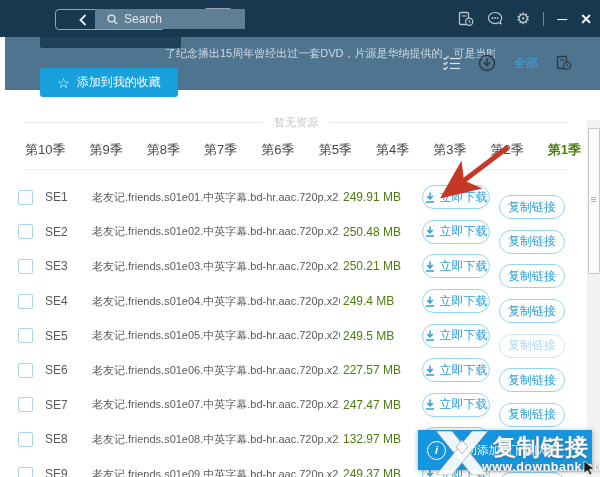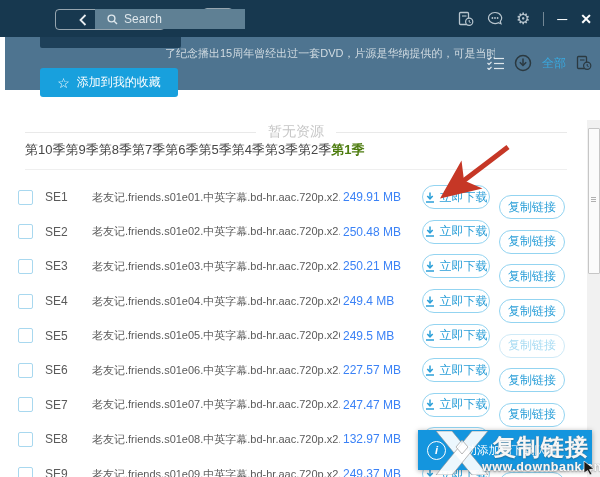--- a/index.html
+++ b/index.html
@@ -20,42 +20,42 @@
   .tb-icons{position:absolute;right:8px;top:0;height:37px;display:flex;align-items:center;gap:13px;}
   .tb-ic{background:none;border:none;padding:0;cursor:pointer;display:flex;align-items:center;justify-content:center;color:#b9c6cf;}
   .tb-sep{width:1px;height:14px;background:rgba(255,255,255,.4);}
   .tb-min{color:#fff;font-size:14px;font-weight:bold;}
   .tb-close{color:#fff;font-size:14px;font-weight:bold;}
   .gear{font-size:16px;line-height:16px;color:#b9c6cf;}
   
   .band{position:absolute;left:5px;top:37px;right:0;height:53px;background:#4e7490;}
   .poster-edge{position:absolute;left:35px;top:0;width:141px;height:11px;background:#1e4059;border-radius:0 0 2px 2px;}
   .band-text{position:absolute;left:160px;top:9px;width:330px;color:#d2dce2;font-size:11px;white-space:nowrap;overflow:hidden;}
-  .band-right{position:absolute;right:8px;top:17px;display:flex;align-items:center;gap:10px;}
+  .band-right{position:absolute;right:28px;top:17px;display:flex;align-items:center;gap:18px;}
   .band-link{color:#39a9e0;font-size:12px;cursor:pointer;}
   
   .fav{position:absolute;left:40px;top:68px;width:138px;height:29px;background:#18a0dd;border:none;border-radius:3px;
        color:#fff;font-size:12px;display:flex;align-items:center;justify-content:center;gap:7px;cursor:pointer;}
   .fav .star{font-size:14px;line-height:14px;}
   
   .divider{position:absolute;left:25px;right:33px;top:115px;display:flex;align-items:center;}
   .divider .ln{flex:1;height:1px;background:#e9e9e9;}
-  .divider .dtext{margin:8px 12px;color:#c6c6c6;font-size:14px;}
-  
-  .tabs{position:absolute;left:25px;right:30px;top:141px;display:flex;justify-content:flex-start;}
+  .divider .dtext{margin:0 12px;color:#c6c6c6;font-size:11px;}
+  
+  .tabs{position:absolute;left:25px;right:19px;top:141px;display:flex;justify-content:space-between;}
   .tab{color:#474747;font-size:13px;cursor:pointer;}
   .tab.active{color:#4d7c0f;font-weight:bold;}
   .tabline{position:absolute;left:25px;right:33px;top:169px;height:1px;background:#efefef;}
   
   .rows{position:absolute;left:0;top:180px;width:587px;}
   .row{height:34.6px;display:flex;align-items:center;padding-left:18px;}
   .cb{width:13px;height:13px;border:1px solid #a8d8ef;border-radius:2px;background:#fff;cursor:pointer;flex:none;}
   .se{margin-left:12px;width:34px;color:#5a5a5a;font-size:12px;flex:none;}
   .fn{margin-left:13px;width:248px;color:#5a5a5a;font-size:11px;white-space:nowrap;overflow:hidden;flex:none;}
-  .sz{width:62px;padding-left:3px;color:#3b82f6;font-size:12px;white-space:nowrap;flex:none;}
+  .sz{width:62px;padding-left:3px;color:#4d7c0f;font-size:12px;white-space:nowrap;flex:none;}
   .pill{height:24px;border-radius:12px;border:1px solid #93d4f1;background:#fff;color:#2b9fd8;font-size:12px;
         display:flex;align-items:center;justify-content:center;gap:5px;cursor:pointer;padding:0;flex:none;
         font-family:"Liberation Sans","DejaVu Sans",sans-serif;}
   .pill.dl{margin-left:17px;width:68px;text-align:center;}
   .pill.cp{margin-left:9px;width:66px;margin-top:20px;}
   .pill.disabled{border-color:#cfeaf7;color:#a9dcf3;}
   
   .sb-track{position:absolute;left:587px;top:120px;width:13px;height:357px;background:#f1f1f1;}
   .sb-thumb{position:absolute;left:1px;top:8px;width:10px;height:144px;background:#fbfbfb;border:1px solid #c6c6c6;
             border-radius:1px;cursor:pointer;}

